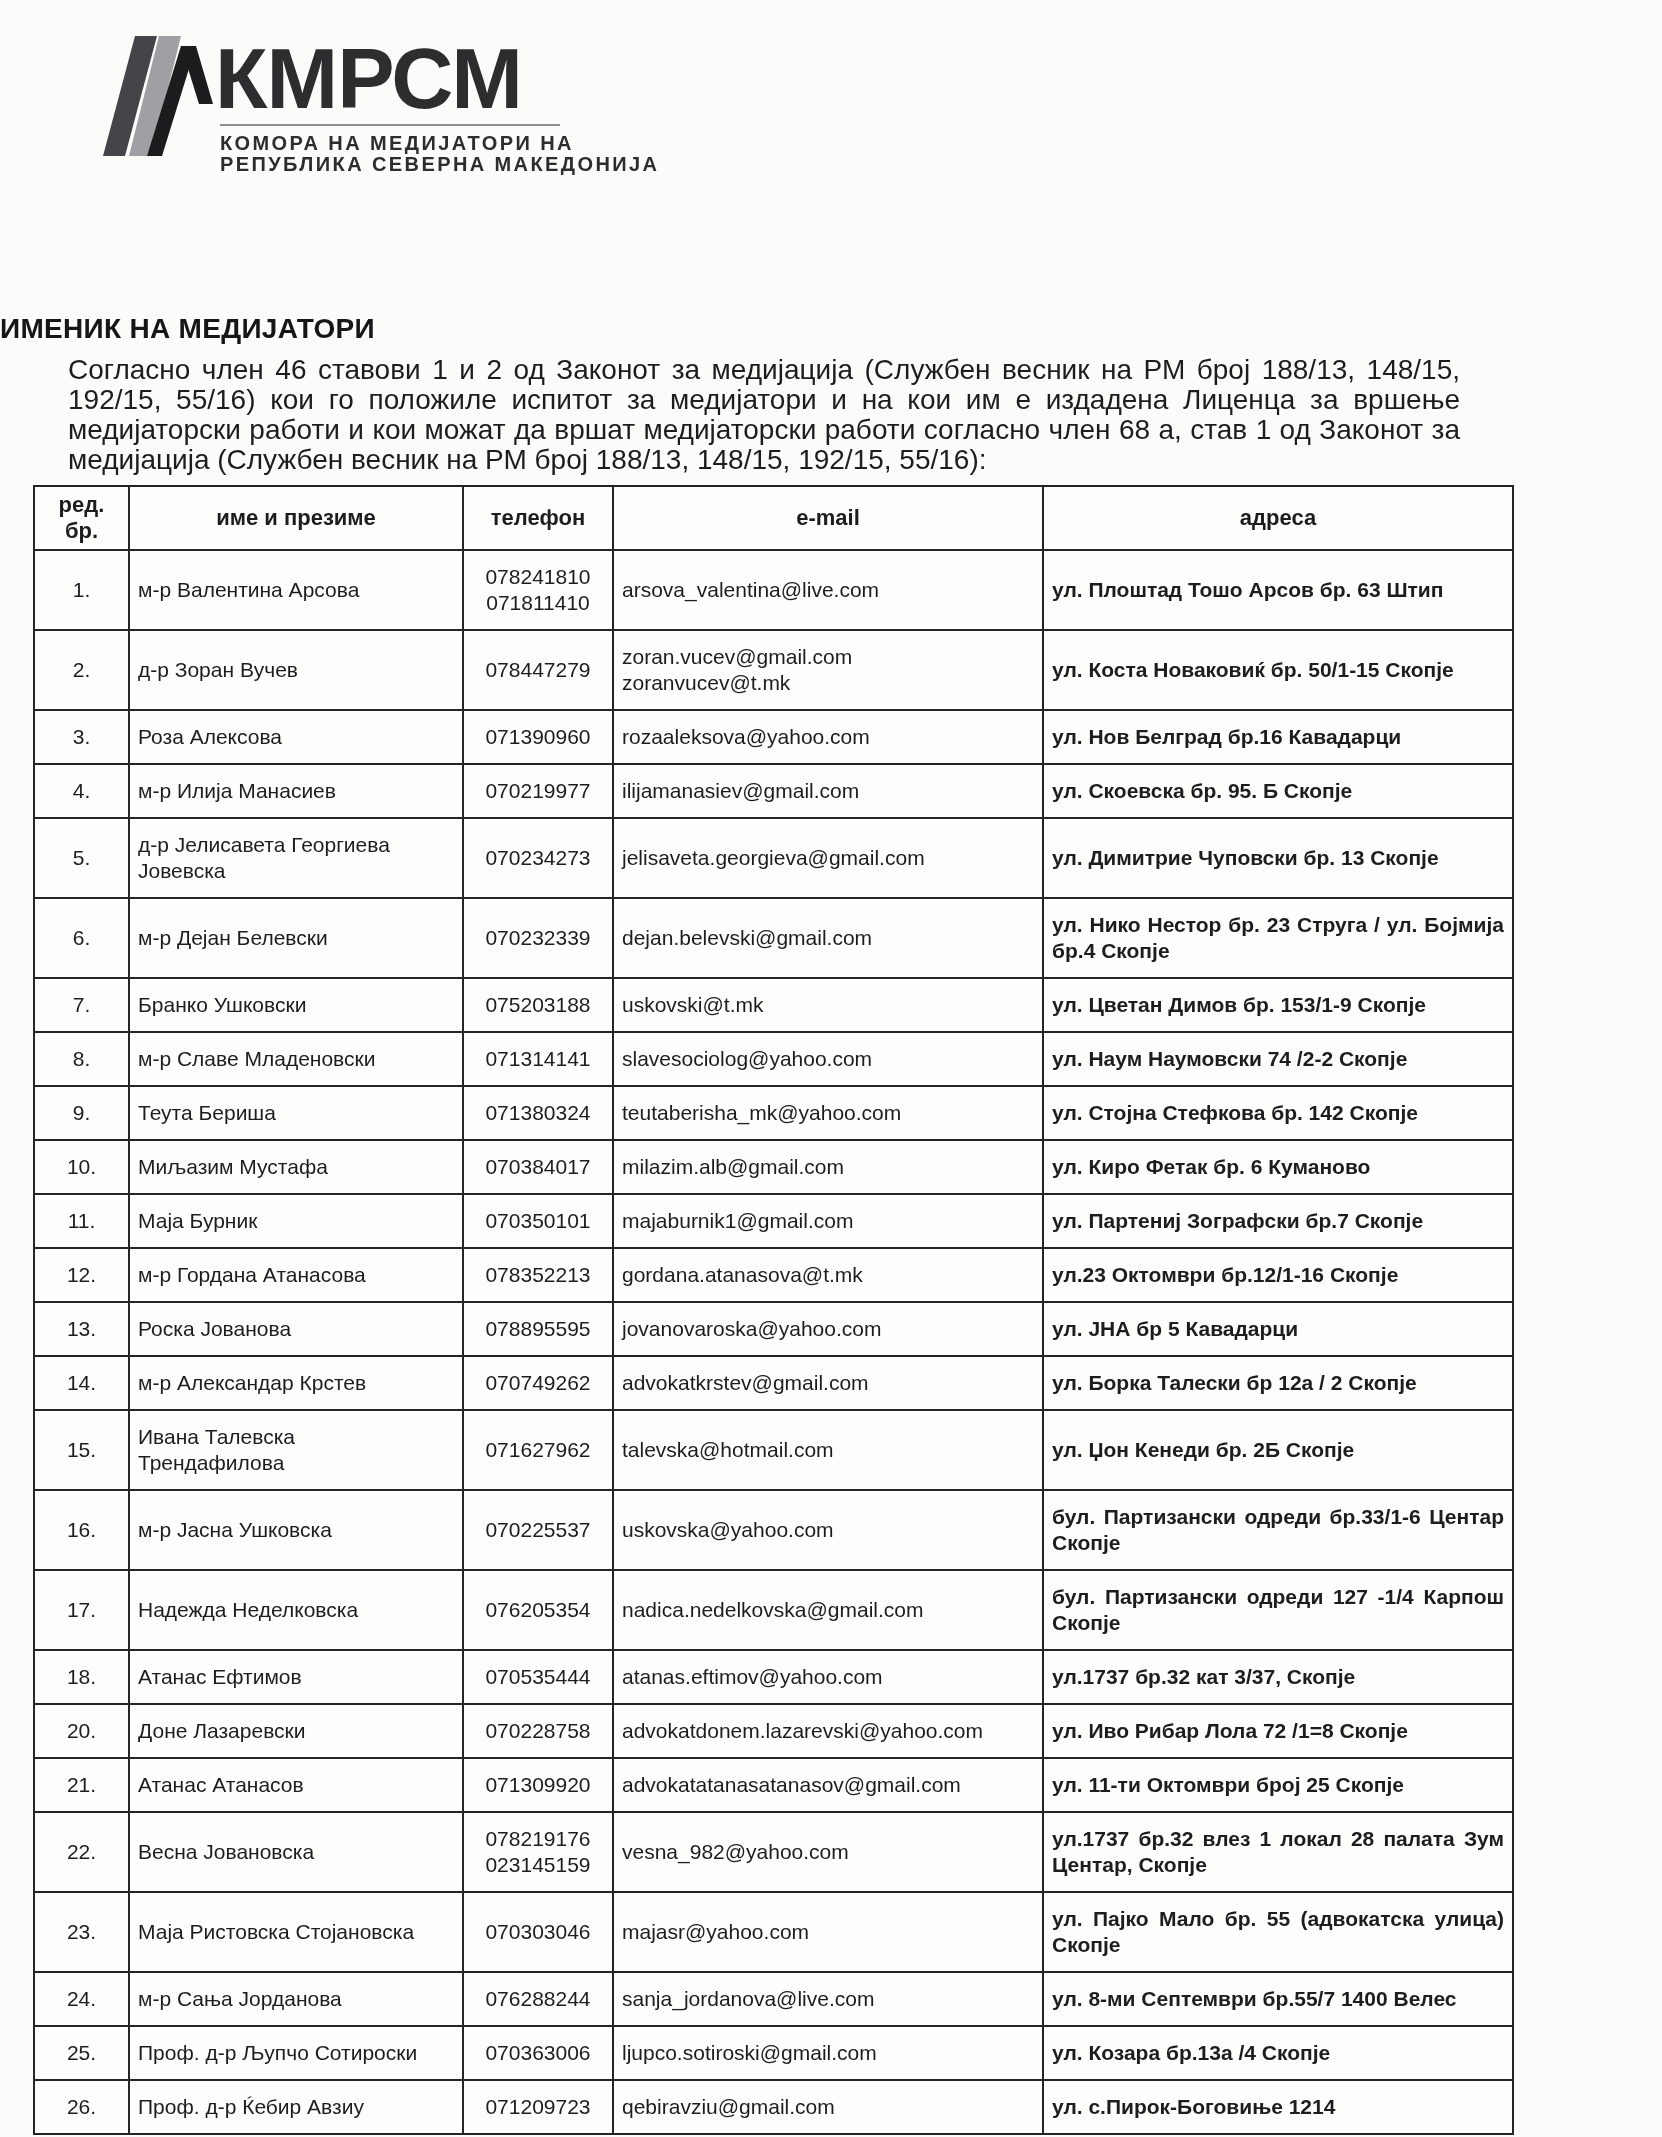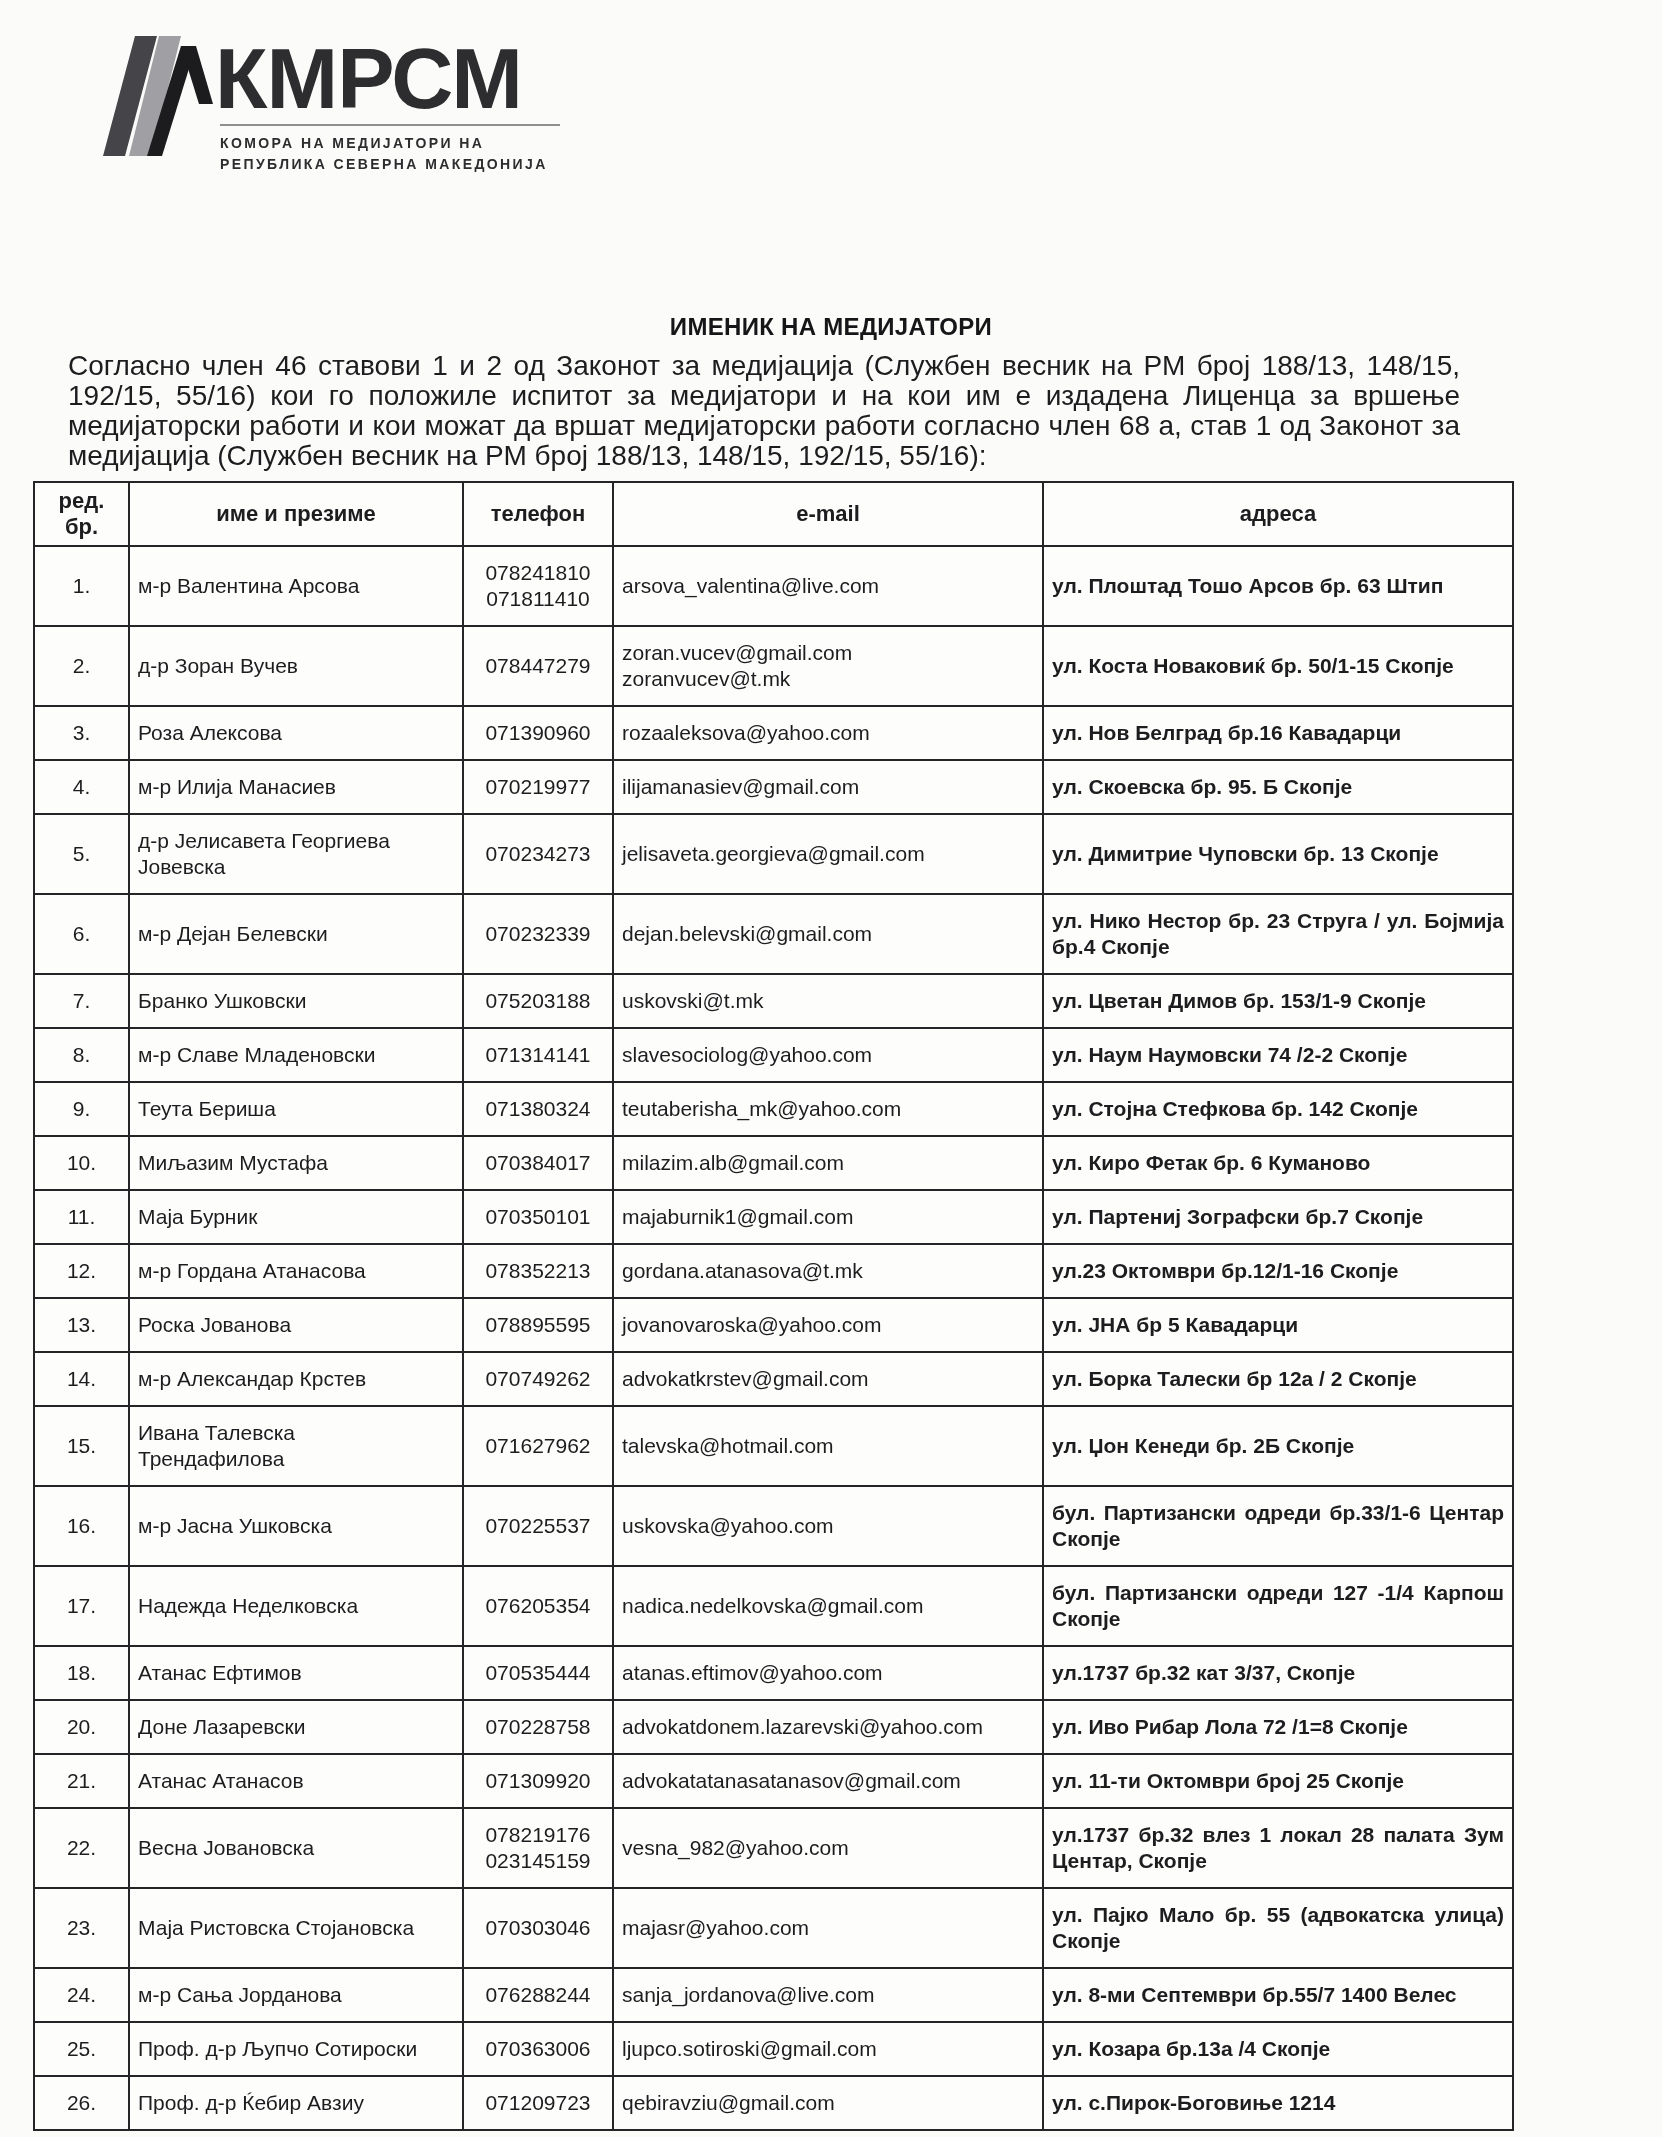--- a/index.html
+++ b/index.html
@@ -33,33 +33,32 @@
     line-height: 0.98;
     color: #2d2d2f;
     margin-top: 6px;
   }
   .logo-divider {
     width: 340px;
     border-top: 2px solid #8f8f8f;
     margin: 4px 0 7px 5px;
   }
   .logo-subtitle {
-    font-size: 14px;
+    font-size: 20px;
     font-weight: bold;
     letter-spacing: 2.4px;
     line-height: 21px;
     color: #2d2d2f;
     margin-left: 5px;
     white-space: nowrap;
   }
   
   .doc-title {
     margin: 138px 0 10px 0;
-    text-align: center;
-    font-size: 24px;
+    font-size: 28px;
     font-weight: bold;
     letter-spacing: 0.3px;
     color: #161618;
   }
   .intro {
     width: 1392px;
     margin: 0 0 10px 68px;
     font-size: 28px;
     line-height: 30px;
     text-align: justify;

